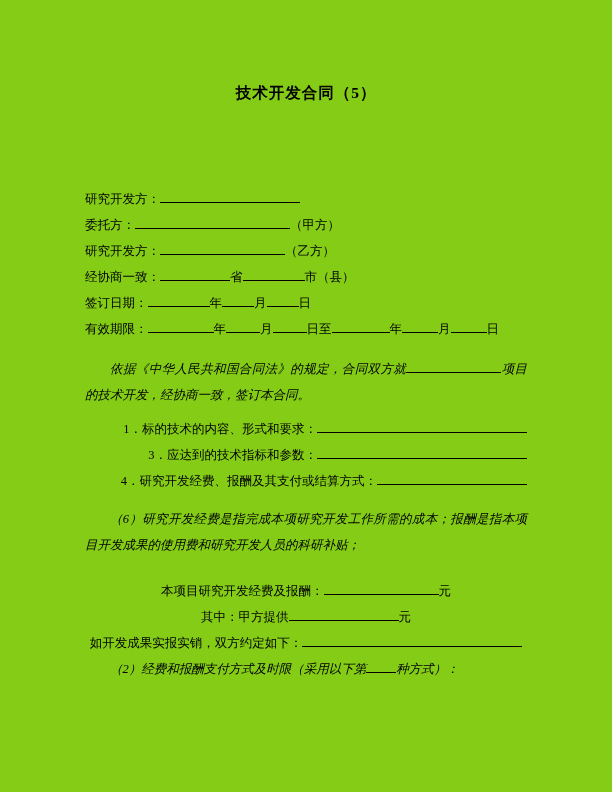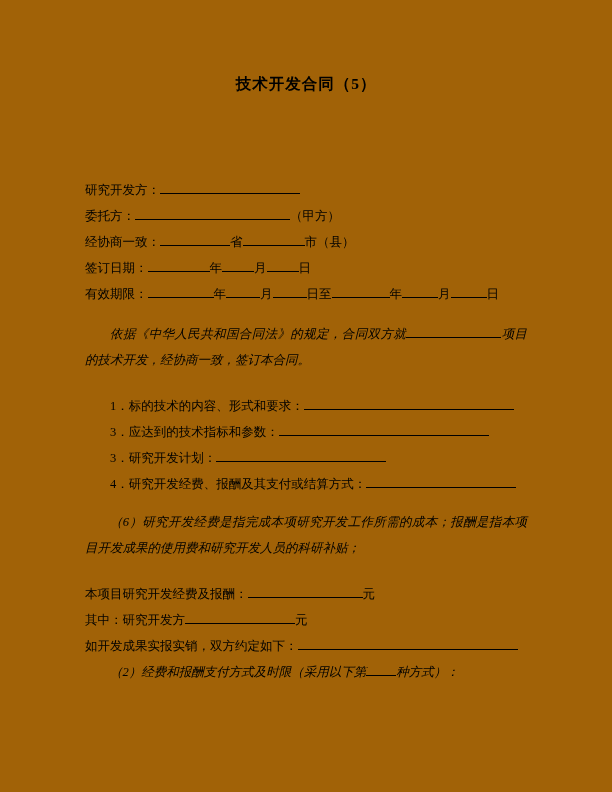--- a/index.html
+++ b/index.html
@@ -1,22 +1,22 @@
 <!DOCTYPE html>
 <html><head>
 <meta charset="utf-8">
 <style>
   html, body { margin: 0; padding: 0; background: #ffffff; }
   .page {
     width: 612px;
     height: 792px;
     margin: 0 auto;
-    background: #a16207;
+    background: #84cc16;
     box-sizing: border-box;
-    padding: 5px 85px;
+    padding: 14px 85px;
     overflow: hidden;
     font-family: "Liberation Serif", "DejaVu Serif", serif;
     font-size: 12.5px;
     color: #000000;
   }
   .title {
     margin: 0;
     padding-top: 68px;
     text-align: center;
     font-size: 15.5px;
@@ -25,23 +25,23 @@
     line-height: 22px;
   }
   .fields { margin-top: 82px; }
   .fields .line,
   .items .line,
   .fees .line {
     line-height: 26px;
     height: 26px;
     white-space: nowrap;
   }
-  .items { margin-top: 20px; }
+  .items { margin-top: 8px; text-align: right; }
   .items .line { padding-left: 25px; }
-  .fees { margin-top: 20px; }
+  .fees { margin-top: 20px; text-align: center; }
   .para {
     margin: 0;
     line-height: 26px;
     text-indent: 2em;
     text-align: justify;
     font-style: italic;
   }
   .intro   { margin-top: 14px; }
   .clause1 { margin-top: 12px; }
   .payment { }
@@ -53,36 +53,36 @@
 </style>
 </head>
 <body>
 
 <div class="page">
   <h1 class="title">技术开发合同（5）</h1>
 
   <div class="fields">
       <div class="line"><span>研究开发方：</span><span class="blank" style="width: 140px;"></span></div>
       <div class="line"><span>委托方：</span><span class="blank" style="width: 155px;"></span><span>（甲方）</span></div>
+      <div class="line"><span>研究开发方：</span><span class="blank" style="width: 125px;"></span><span>（乙方）</span></div>
       <div class="line"><span>经协商一致：</span><span class="blank" style="width: 70px;"></span><span>省</span><span class="blank" style="width: 62px;"></span><span>市（县）</span></div>
       <div class="line"><span>签订日期：</span><span class="blank" style="width: 62px;"></span><span>年</span><span class="blank" style="width: 32px;"></span><span>月</span><span class="blank" style="width: 32px;"></span><span>日</span></div>
       <div class="line"><span>有效期限：</span><span class="blank" style="width: 66px;"></span><span>年</span><span class="blank" style="width: 34px;"></span><span>月</span><span class="blank" style="width: 34px;"></span><span>日至</span><span class="blank" style="width: 58px;"></span><span>年</span><span class="blank" style="width: 36px;"></span><span>月</span><span class="blank" style="width: 36px;"></span><span>日</span></div>
     </div>
 
   <p class="para intro"><span>依据《中华人民共和国合同法》的规定，合同双方就</span><span class="blank" style="width: 95px;"></span><span>项目的技术开发，经协商一致，签订本合同。</span></p>
 
   <div class="items">
       <div class="line"><span>1．标的技术的内容、形式和要求：</span><span class="blank" style="width: 210px;"></span></div>
       <div class="line"><span>3．应达到的技术指标和参数：</span><span class="blank" style="width: 210px;"></span></div>
-      <div class="line"><span>3．研究开发计划：</span><span class="blank" style="width: 170px;"></span></div>
       <div class="line"><span>4．研究开发经费、报酬及其支付或结算方式：</span><span class="blank" style="width: 150px;"></span></div>
     </div>
 
   <p class="para clause1">（6）研究开发经费是指完成本项研究开发工作所需的成本；报酬是指本项目开发成果的使用费和研究开发人员的科研补贴；</p>
 
   <div class="fees">
       <div class="line"><span>本项目研究开发经费及报酬：</span><span class="blank" style="width: 115px;"></span><span>元</span></div>
-      <div class="line"><span>其中：研究开发方</span><span class="blank" style="width: 110px;"></span><span>元</span></div>
+      <div class="line"><span>其中：甲方提供</span><span class="blank" style="width: 110px;"></span><span>元</span></div>
       <div class="line"><span>如开发成果实报实销，双方约定如下：</span><span class="blank" style="width: 220px;"></span></div>
     </div>
 
   <p class="para payment"><span>（2）经费和报酬支付方式及时限（采用以下第</span><span class="blank" style="width: 30px;"></span><span>种方式）：</span></p>
 </div>
 
 </body></html>

